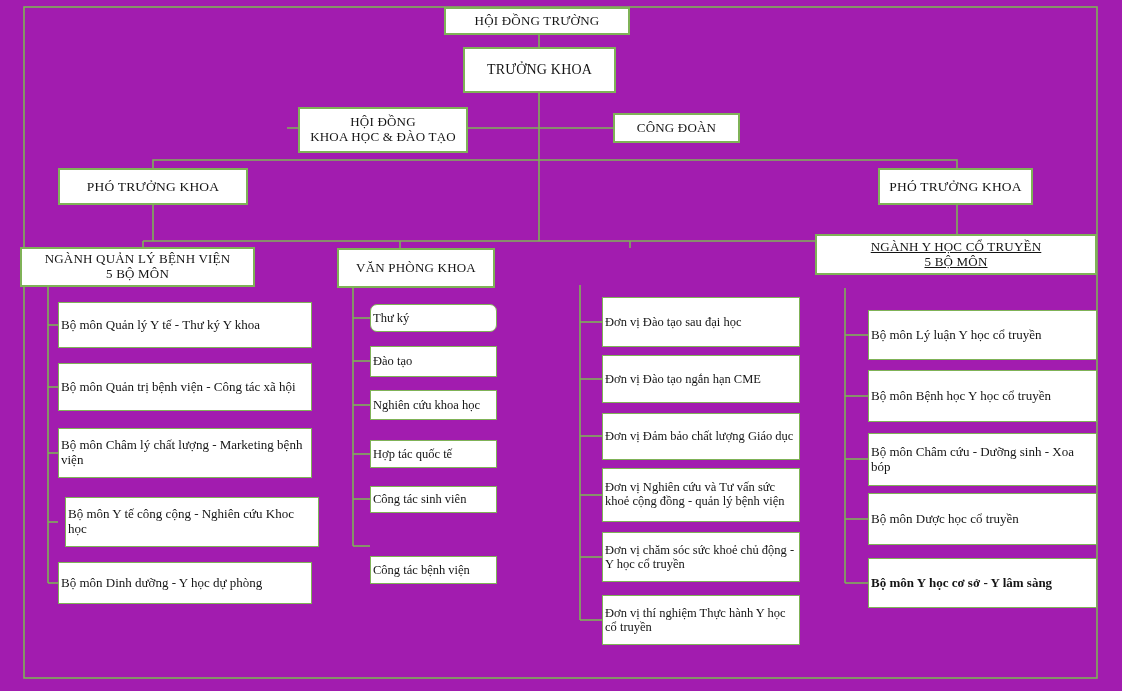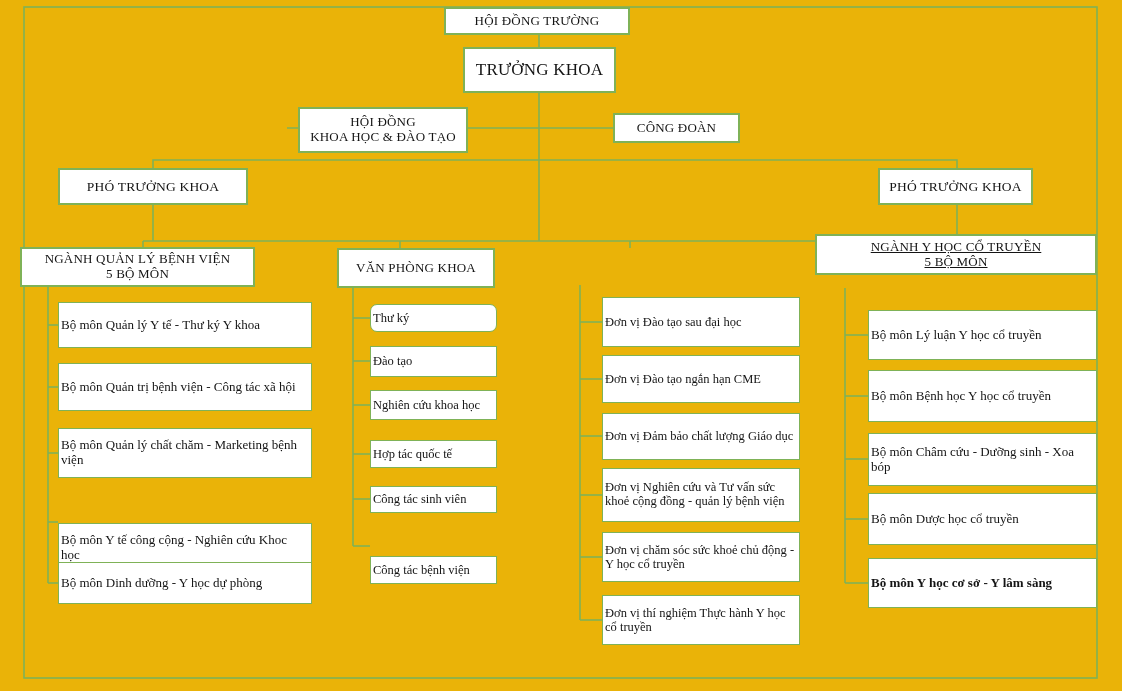--- a/index.html
+++ b/index.html
@@ -3,21 +3,21 @@
 <meta charset="utf-8">
 <style>
   :root{
     --green:#7fb257;
     --ink:#141414;
   }
   html,body{margin:0;padding:0;background:#ffffff;}
   #stage{
     position:relative;
     width:1122px;height:691px;
-    background:#eab308;
+    background:#a21caf;
     font-family:"Liberation Serif","DejaVu Serif",serif;
     color:var(--ink);
     overflow:hidden;
   }
   #wires{position:absolute;left:0;top:0;z-index:0;}
   .box{
     position:absolute;
     box-sizing:border-box;
     background:#ffffff;
     border:2px solid var(--green);
@@ -89,21 +89,21 @@
     <path d="M845,288 L845,583"></path>
     <path d="M845,335 L868,335"></path>
       <path d="M845,396 L868,396"></path>
       <path d="M845,459 L868,459"></path>
       <path d="M845,519 L868,519"></path>
       <path d="M845,583 L868,583"></path>
   </svg>
 
   <div class="box hd" style="left:444px;top:7px;width:186px;height:28px;">HỘI ĐỒNG TRƯỜNG</div>
 
-  <div class="box hd" style="left:463px;top:47px;width:153px;height:46px;font-size:17px;">TRƯỞNG KHOA</div>
+  <div class="box hd" style="left:463px;top:47px;width:153px;height:46px;font-size:14px;">TRƯỞNG KHOA</div>
 
 
   <div class="box hd" style="left:298px;top:107px;width:170px;height:46px;">HỘI ĐỒNG
 KHOA HỌC &amp; ĐÀO TẠO</div>
 
   <div class="box hd" style="left:613px;top:113px;width:127px;height:30px;">CÔNG ĐOÀN</div>
 
   <div class="box hd" style="left:58px;top:168px;width:190px;height:37px;font-size:13.5px;">PHÓ TRƯỞNG KHOA</div>
 
   <div class="box hd" style="left:878px;top:168px;width:155px;height:37px;font-size:13.5px;">PHÓ TRƯỞNG KHOA</div>
@@ -112,22 +112,22 @@
 5 BỘ MÔN</div>
 
   <div class="box hd" style="left:337px;top:248px;width:158px;height:40px;">VĂN PHÒNG KHOA</div>
 
 
   <div class="box hd" style="left:815px;top:234px;width:282px;height:41px;text-decoration:underline;">NGÀNH Y HỌC CỔ TRUYỀN
 5 BỘ MÔN</div>
 
   <div class="box item" style="left:58px;top:302px;width:254px;height:46px;">Bộ môn Quản lý Y tế - Thư ký Y khoa</div>
   <div class="box item" style="left:58px;top:363px;width:254px;height:48px;">Bộ môn Quản trị bệnh viện - Công tác xã hội</div>
-  <div class="box item" style="left:58px;top:428px;width:254px;height:50px;">Bộ môn Quản lý chất chăm - Marketing bệnh viện</div>
-  <div class="box item" style="left:58px;top:497px;width:254px;height:50px;margin-top:26px;">Bộ môn Y tế công cộng - Nghiên cứu Khoc học</div>
+  <div class="box item" style="left:58px;top:428px;width:254px;height:50px;">Bộ môn Châm lý chất lượng - Marketing bệnh viện</div>
+  <div class="box item" style="left:65px;top:497px;width:254px;height:50px;">Bộ môn Y tế công cộng - Nghiên cứu Khoc học</div>
   <div class="box item" style="left:58px;top:562px;width:254px;height:42px;">Bộ  môn Dinh dưỡng - Y học dự phòng</div>
 
   <div class="box item sm" style="left:370px;top:304px;width:127px;height:28px;border-radius:7px;">Thư ký</div>
   <div class="box item sm" style="left:370px;top:346px;width:127px;height:31px;">Đào tạo</div>
   <div class="box item sm" style="left:370px;top:390px;width:127px;height:30px;">Nghiên cứu khoa học</div>
   <div class="box item sm" style="left:370px;top:440px;width:127px;height:28px;">Hợp tác quốc tế</div>
   <div class="box item sm" style="left:370px;top:486px;width:127px;height:27px;">Công tác sinh viên</div>
   <div class="box item sm" style="left:370px;top:532px;width:127px;height:28px;margin-top:24px;">Công tác bệnh viện</div>
 
   <div class="box item sm" style="left:602px;top:297px;width:198px;height:50px;">Đơn vị Đào tạo sau đại học</div>

